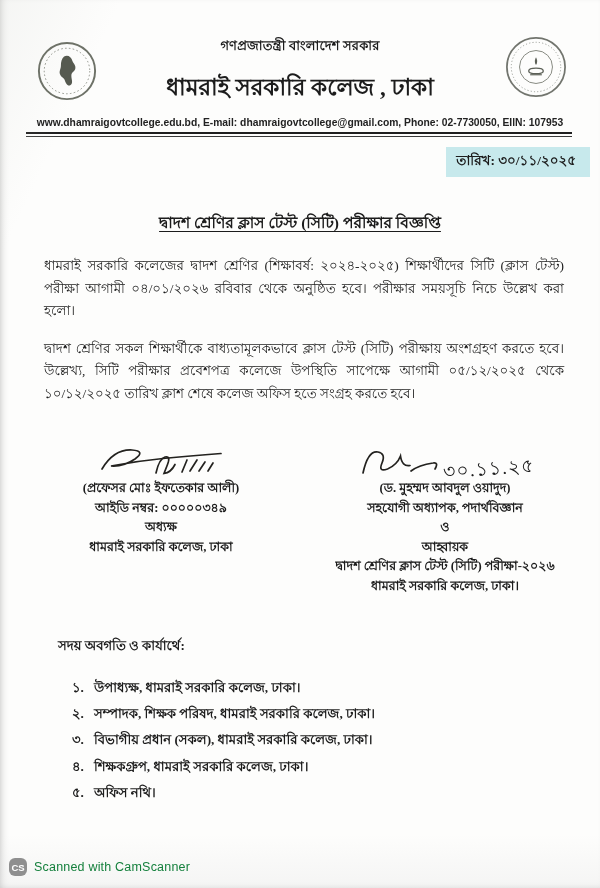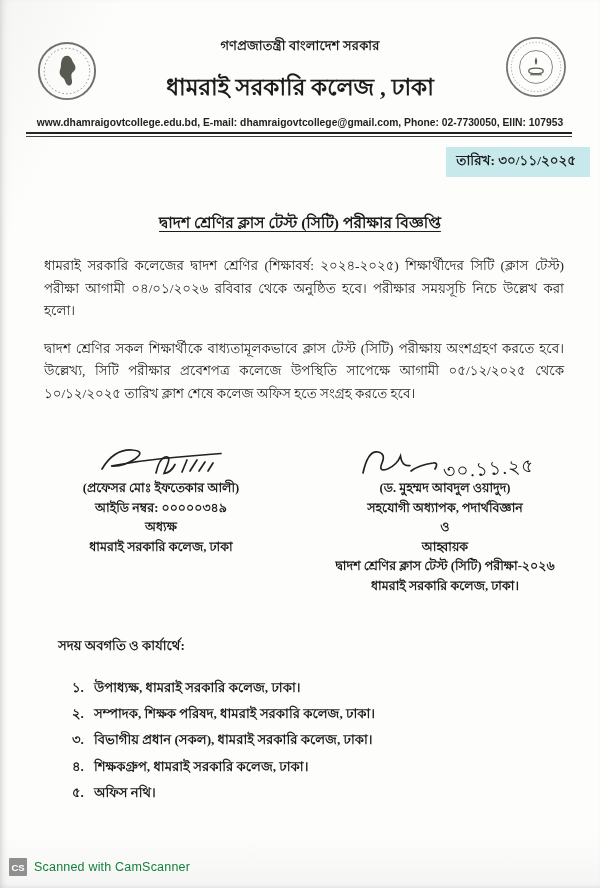--- a/index.html
+++ b/index.html
@@ -44,21 +44,21 @@
   
   .dist{margin:40px 0 0 58px;font-size:13.2px;font-weight:600;}
   .dist-heading{margin-bottom:20px;}
   .dist-items{margin-left:14px;}
   .dist-item{display:flex;margin-bottom:7px;line-height:1.45;}
   .dist-num{width:22px;flex:none;}
 
   
   .cam-footer{position:absolute;left:9px;bottom:12px;display:flex;align-items:center;gap:7px;
               font-family:"Liberation Sans","DejaVu Sans",sans-serif;}
-  .cam-badge{width:18px;height:18px;border-radius:1px;background:#8f8f8f;color:#fff;
+  .cam-badge{width:18px;height:18px;border-radius:6px;background:#8f8f8f;color:#fff;
              font-size:9.5px;font-weight:700;display:flex;align-items:center;justify-content:center;}
   .cam-text{font-size:12.5px;color:#15803d;letter-spacing:.2px;}
 </style>
 </head>
 <body>
 
 <div class="page ink">
   <div class="scan-tint"></div>
 
   <div class="header">

